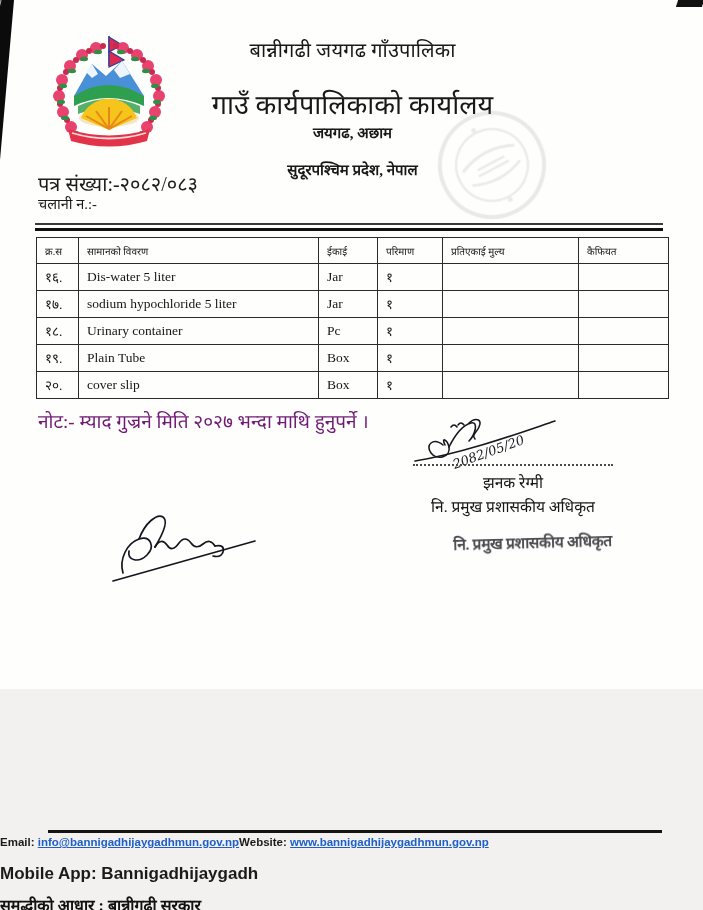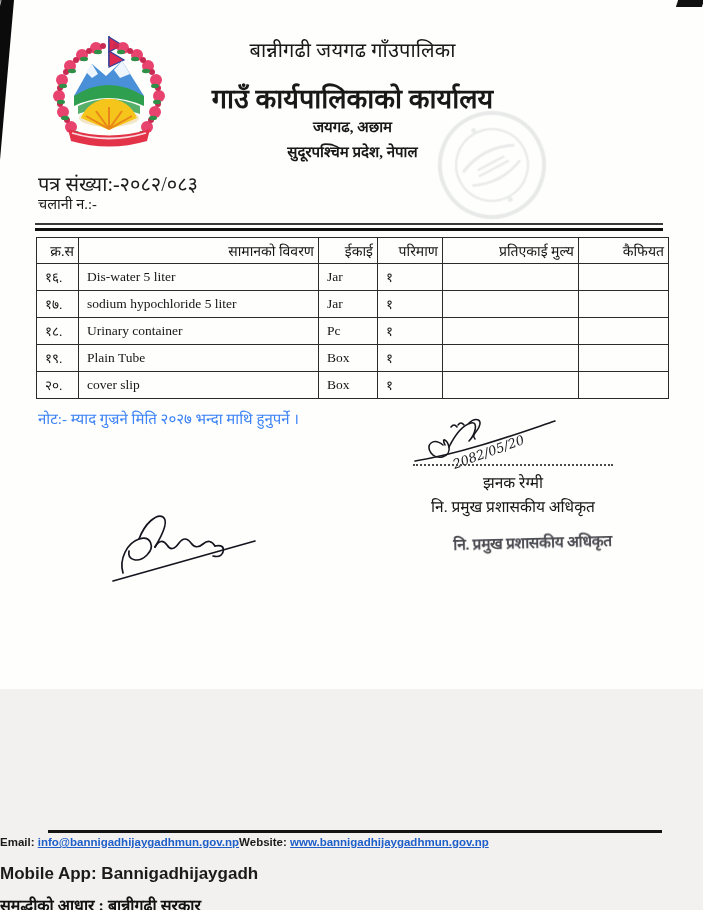--- a/index.html
+++ b/index.html
@@ -28,23 +28,23 @@
     position:absolute;right:0;top:0;width:26px;height:7px;
     background:#111;transform:skewX(-18deg);
   }
   
   .logo{position:absolute;left:48px;top:34px;width:122px;height:128px;}
   .header-text{
     position:absolute;left:180px;top:36px;width:345px;text-align:center;
     color:#181818;
   }
   .org1{font-size:20px;font-weight:400;letter-spacing:.2px;}
-  .org2{font-size:27px;font-weight:700;margin-top:16px;}
+  .org2{font-size:27px;font-weight:400;margin-top:22px;}
   .addr1{font-size:15px;font-weight:700;margin-top:0;}
-  .addr2{font-size:15px;font-weight:700;margin-top:5px;}
+  .addr2{font-size:15px;font-weight:700;margin-top:17px;}
   
   .watermark{
     position:absolute;left:433px;top:106px;width:118px;height:118px;
     opacity:.16;transform:rotate(-28deg);filter:blur(.5px);
   }
   
   .ref1{position:absolute;left:38px;top:170px;font-size:20px;color:#1c1c1c;}
   .ref2{position:absolute;left:38px;top:193px;font-size:14.5px;color:#1c1c1c;}
   .double-rule{
     position:absolute;left:35px;top:223px;width:628px;height:3px;
@@ -56,29 +56,29 @@
     border-collapse:collapse;table-layout:fixed;
     font-size:13.5px;color:#151515;
   }
   table.items th,table.items td{
     border:1px solid #2b2b2b;
     padding:2px 4px 2px 8px;
     text-align:left;vertical-align:middle;
     height:22px;font-weight:400;
     overflow:hidden;white-space:nowrap;
   }
-  table.items th{font-size:14px;height:21px;text-align:right;}
+  table.items th{font-size:10px;height:21px;}
   .col-sn{width:42px;}
   .col-desc{width:240px;}
   .col-unit{width:59px;}
   .col-qty{width:65px;}
   .col-price{width:136px;}
   .col-remarks{width:90px;}
   
-  .note{position:absolute;left:38px;top:408px;font-size:15px;color:#3b82f6;}
+  .note{position:absolute;left:38px;top:408px;font-size:19px;color:#701a75;}
   
   .sig-right{position:absolute;left:405px;top:415px;width:215px;height:58px;}
   .dotted-line{
     position:absolute;left:413px;top:461px;width:200px;height:3px;
     border-bottom:2.5px dotted #4a4a4a;
   }
   .sig-name{
     position:absolute;left:413px;top:471px;width:200px;text-align:center;
     font-size:15.5px;color:#161616;
   }

